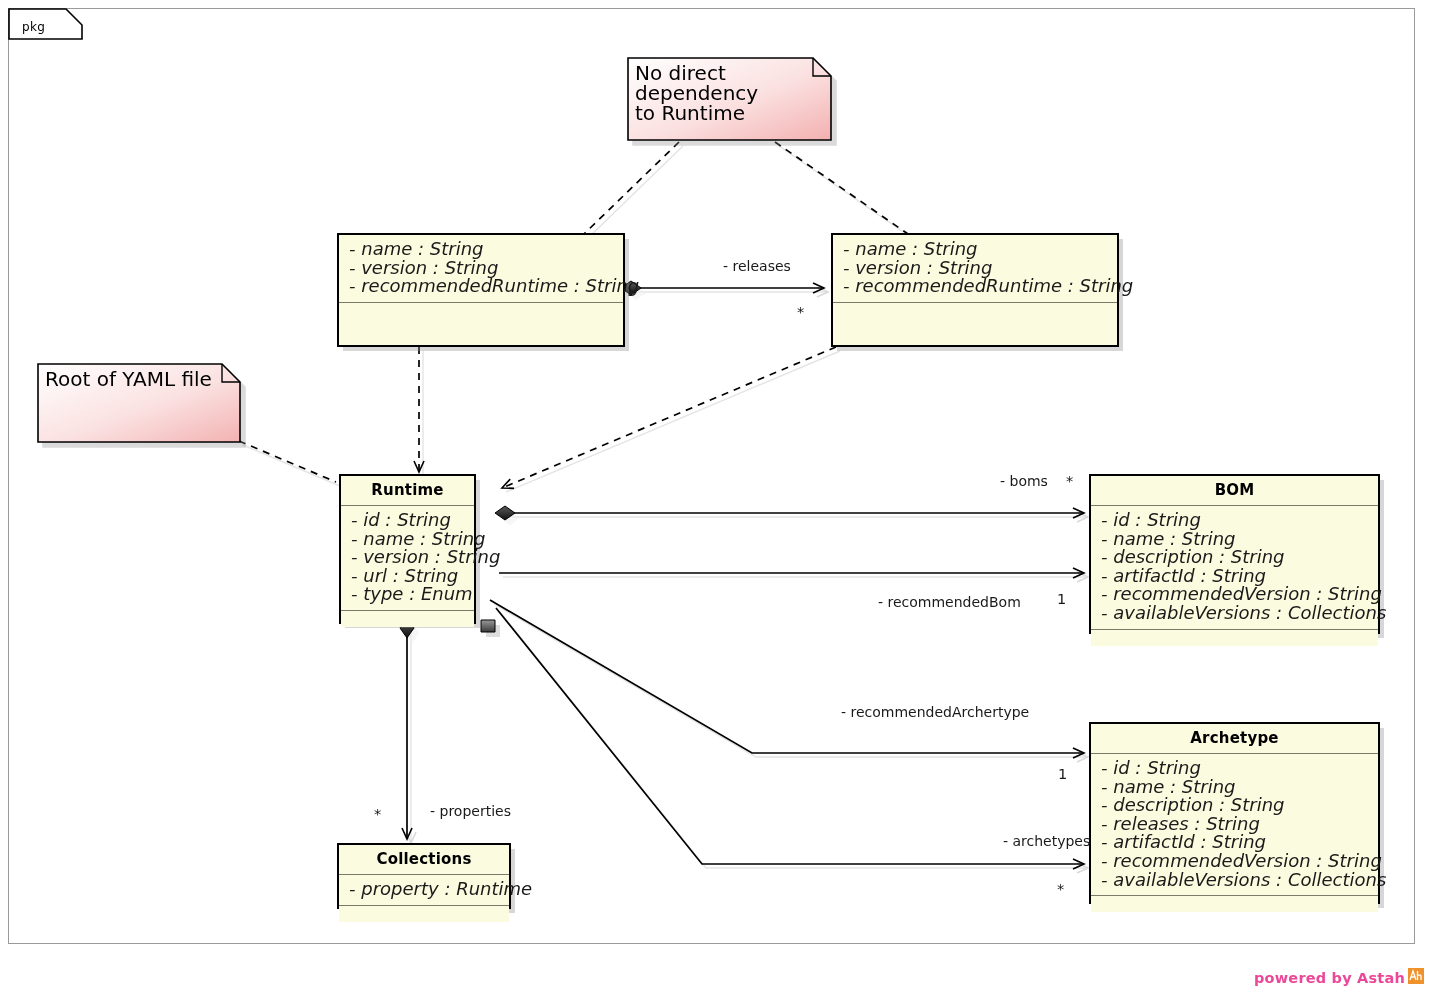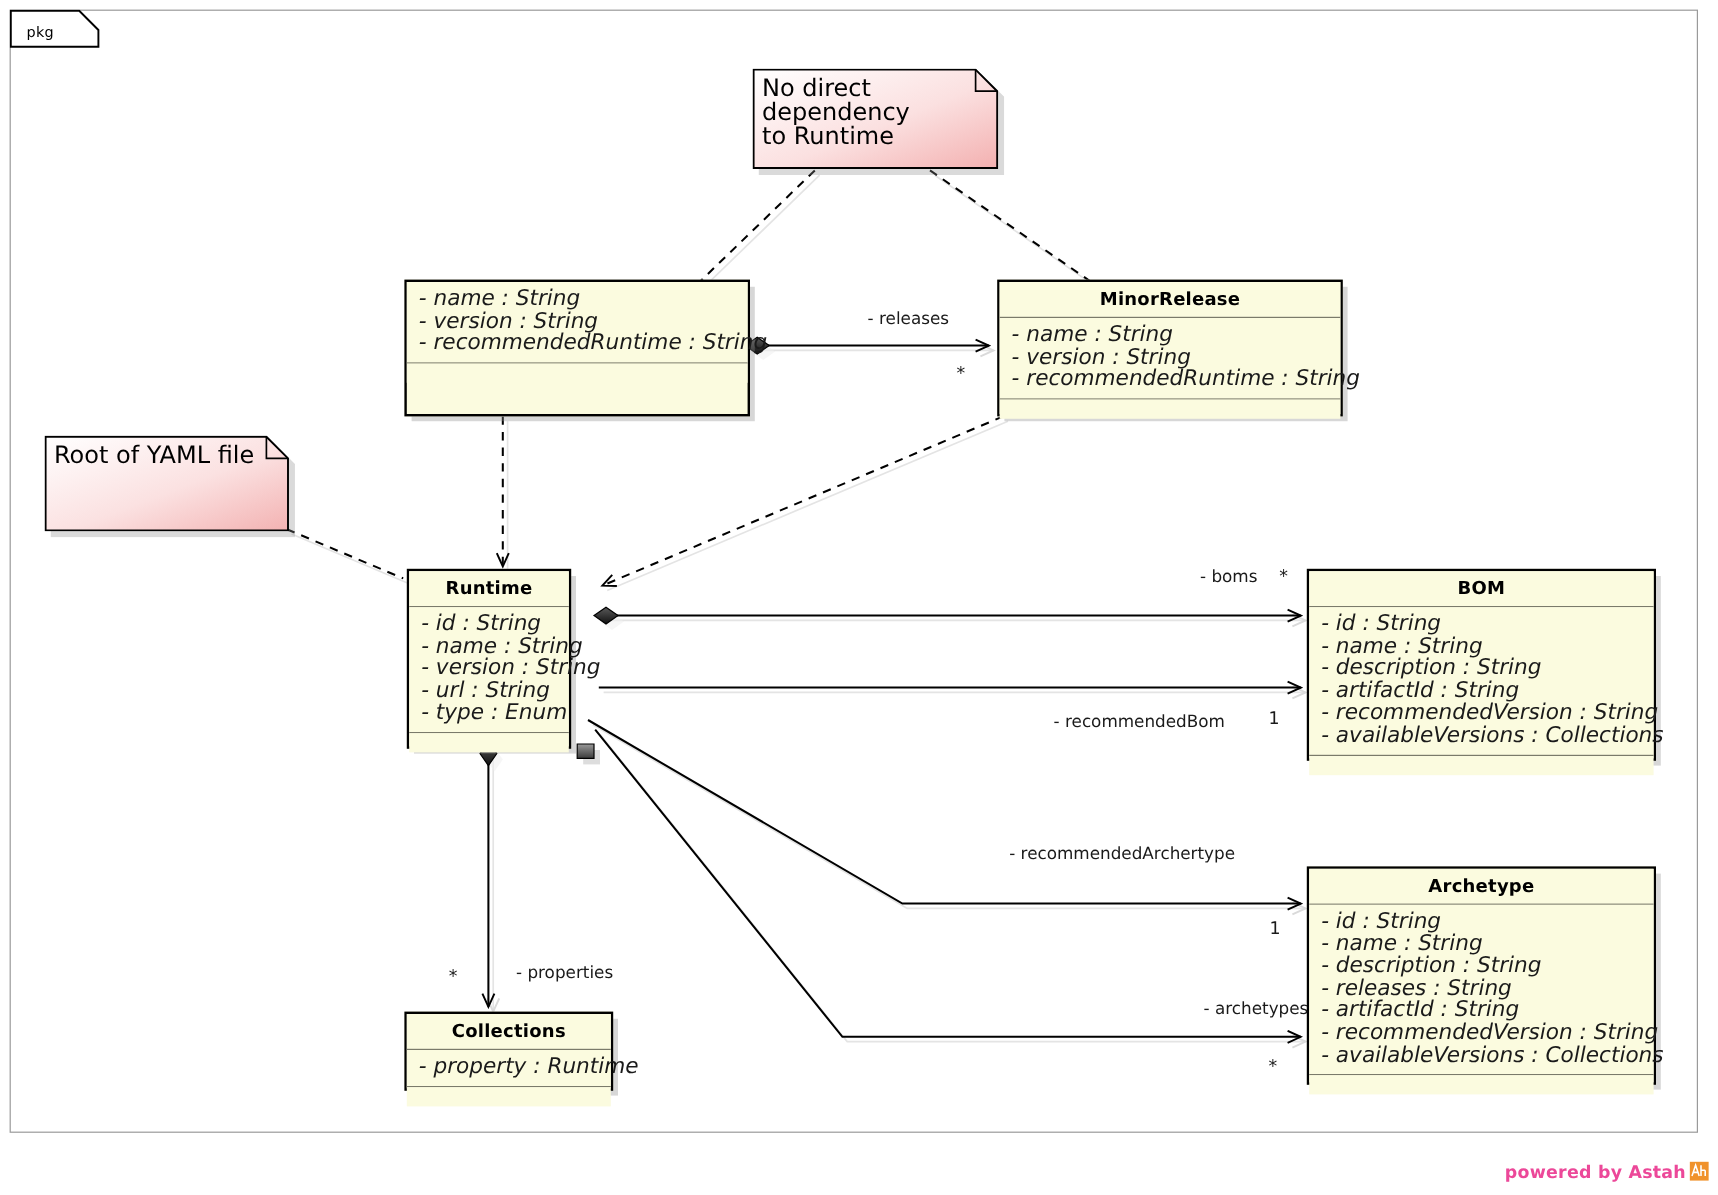--- a/index.html
+++ b/index.html
@@ -268,21 +268,20 @@
   <div class="uml-class" style="left:337px; top:233px; width:288px; height:114px;">
     <div class="cls-attrs">
       <div>- name : String</div>
       <div>- version : String</div>
       <div>- recommendedRuntime : String</div>
     </div>
     <div class="cls-ops"></div>
   </div>
 
   <div class="uml-class" style="left:831px; top:233px; width:288px; height:114px;">
-    <div class="cls-name">MinorRelease</div>
     <div class="cls-attrs">
       <div>- name : String</div>
       <div>- version : String</div>
       <div>- recommendedRuntime : String</div>
     </div>
     <div class="cls-ops"></div>
   </div>
 
   <div class="uml-class" style="left:339px; top:474px; width:137px; height:150px;">
     <div class="cls-name">Runtime</div>

